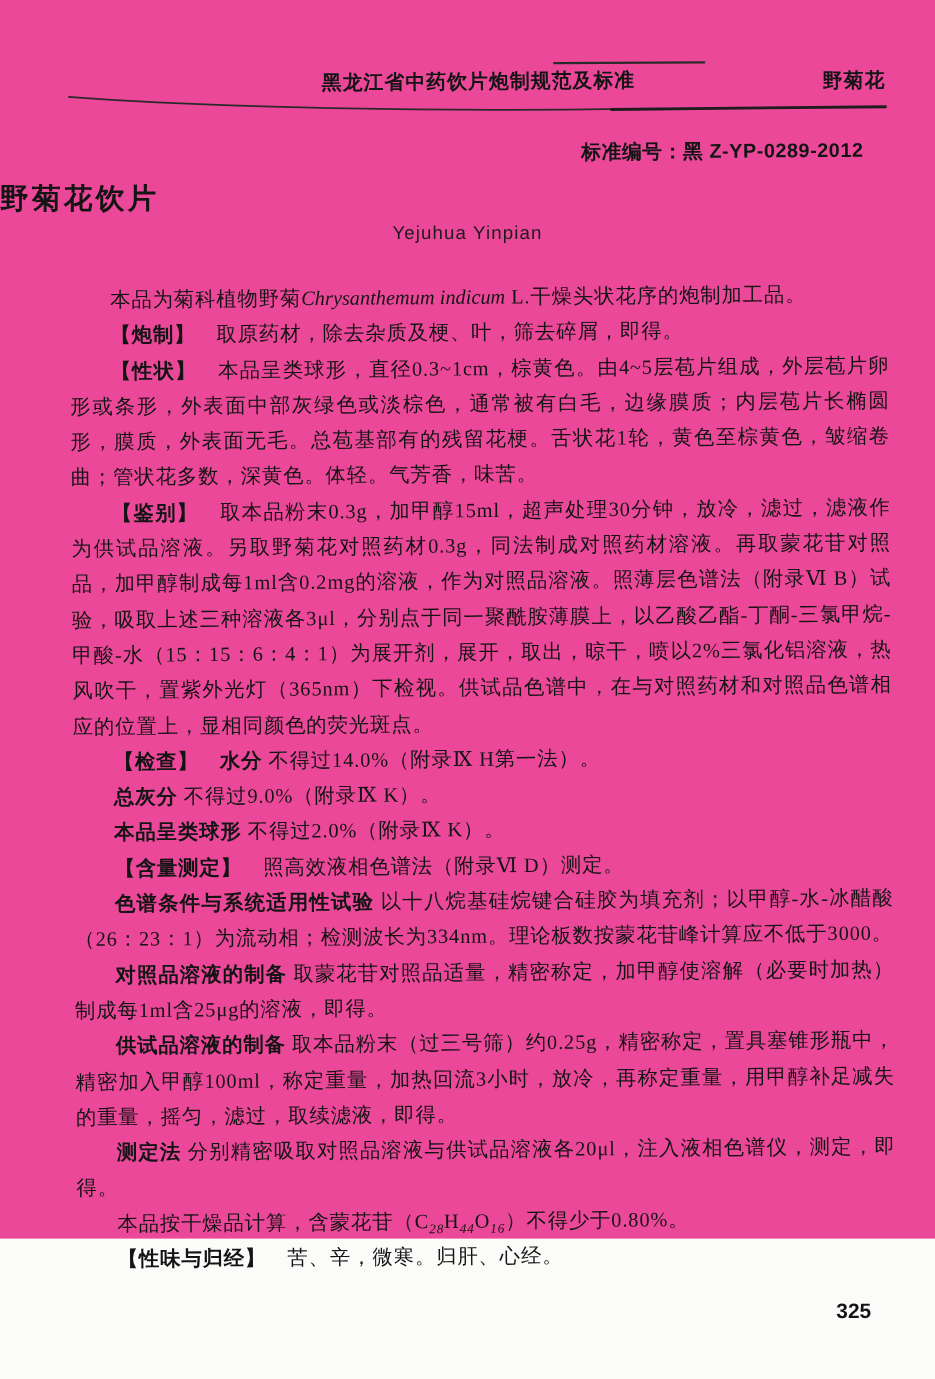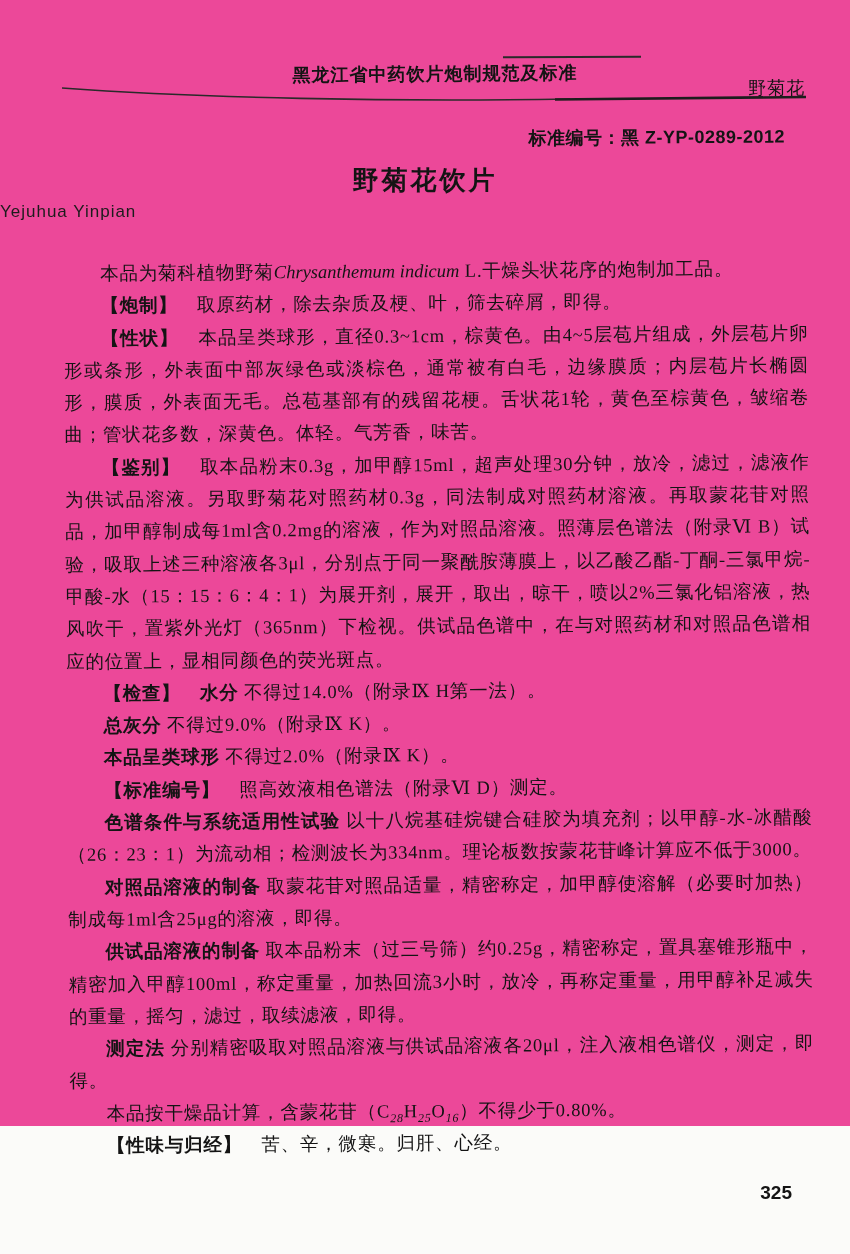--- a/index.html
+++ b/index.html
@@ -41,23 +41,23 @@
     left: 0; right: 0;
     text-align: center;
     font-family: "Liberation Sans", "DejaVu Sans", sans-serif;
     font-weight: 700;
     font-size: 18px;
     letter-spacing: 1px;
   }
   .running-head .h-right {
     position: absolute;
     right: 2px;
-    top: 17px;
+    top: 2px;
     font-family: "Liberation Sans", "DejaVu Sans", sans-serif;
-    font-weight: 400;
+    font-weight: 700;
     font-size: 18px;
     letter-spacing: 1px;
   }
   .header-rule {
     position: absolute;
     left: 60px;
     top: 84px;
     width: 748px;
     height: 22px;
   }
@@ -72,31 +72,31 @@
     font-size: 18px;
     letter-spacing: 0.5px;
     transform: rotate(-0.4deg);
   }
   .doc-title {
     position: absolute;
     top: 163px;
     left: 0;
     width: 850px;
     margin: 0;
-    text-align: center;
     font-family: "Liberation Sans", "DejaVu Sans", sans-serif;
     font-weight: 700;
     font-size: 26px;
     letter-spacing: 3px;
   }
   .pinyin {
     position: absolute;
     top: 202px;
     left: 0;
     width: 850px;
+    text-align: center;
     font-family: "Liberation Sans", "DejaVu Sans", sans-serif;
     font-size: 17px;
     letter-spacing: 1px;
     color: #1c1c1c;
   }
   .body-text {
     position: absolute;
     top: 258px;
     left: 63px;
     width: 745px;
@@ -147,24 +147,24 @@
   <div class="pinyin">Yejuhua Yinpian</div>
 
   <main class="body-text">
       <p class="para"><span>本品为菊科植物野菊</span><span class="latin-italic">Chrysanthemum indicum</span><span> L.干燥头状花序的炮制加工品。</span></p>
       <p class="para"><span class="bold">【炮制】</span><span>　取原药材，除去杂质及梗、叶，筛去碎屑，即得。</span></p>
       <p class="para"><span class="bold">【性状】</span><span>　本品呈类球形，直径0.3~1cm，棕黄色。由4~5层苞片组成，外层苞片卵形或条形，外表面中部灰绿色或淡棕色，通常被有白毛，边缘膜质；内层苞片长椭圆形，膜质，外表面无毛。总苞基部有的残留花梗。舌状花1轮，黄色至棕黄色，皱缩卷曲；管状花多数，深黄色。体轻。气芳香，味苦。</span></p>
       <p class="para"><span class="bold">【鉴别】</span><span>　取本品粉末0.3g，加甲醇15ml，超声处理30分钟，放冷，滤过，滤液作为供试品溶液。另取野菊花对照药材0.3g，同法制成对照药材溶液。再取蒙花苷对照品，加甲醇制成每1ml含0.2mg的溶液，作为对照品溶液。照薄层色谱法（附录Ⅵ B）试验，吸取上述三种溶液各3μl，分别点于同一聚酰胺薄膜上，以乙酸乙酯-丁酮-三氯甲烷-甲酸-水（15：15：6：4：1）为展开剂，展开，取出，晾干，喷以2%三氯化铝溶液，热风吹干，置紫外光灯（365nm）下检视。供试品色谱中，在与对照药材和对照品色谱相应的位置上，显相同颜色的荧光斑点。</span></p>
       <p class="para"><span class="bold">【检查】</span><span>　</span><span class="bold">水分</span><span> 不得过14.0%（附录Ⅸ H第一法）。</span></p>
       <p class="para"><span class="bold">总灰分</span><span> 不得过9.0%（附录Ⅸ K）。</span></p>
       <p class="para"><span class="bold">本品呈类球形</span><span> 不得过2.0%（附录Ⅸ K）。</span></p>
-      <p class="para"><span class="bold">【标准编号】</span><span>　照高效液相色谱法（附录Ⅵ D）测定。</span></p>
+      <p class="para"><span class="bold">【含量测定】</span><span>　照高效液相色谱法（附录Ⅵ D）测定。</span></p>
       <p class="para"><span class="bold">色谱条件与系统适用性试验</span><span> 以十八烷基硅烷键合硅胶为填充剂；以甲醇-水-冰醋酸（26：23：1）为流动相；检测波长为334nm。理论板数按蒙花苷峰计算应不低于3000。</span></p>
       <p class="para"><span class="bold">对照品溶液的制备</span><span> 取蒙花苷对照品适量，精密称定，加甲醇使溶解（必要时加热）制成每1ml含25μg的溶液，即得。</span></p>
       <p class="para"><span class="bold">供试品溶液的制备</span><span> 取本品粉末（过三号筛）约0.25g，精密称定，置具塞锥形瓶中，精密加入甲醇100ml，称定重量，加热回流3小时，放冷，再称定重量，用甲醇补足减失的重量，摇匀，滤过，取续滤液，即得。</span></p>
       <p class="para"><span class="bold">测定法</span><span> 分别精密吸取对照品溶液与供试品溶液各20μl，注入液相色谱仪，测定，即得。</span></p>
-      <p class="para"><span>本品按干燥品计算，含蒙花苷（C</span><sub>28</sub><span>H</span><sub>25</sub><span>O</span><sub>16</sub><span>）不得少于0.80%。</span></p>
+      <p class="para"><span>本品按干燥品计算，含蒙花苷（C</span><sub>28</sub><span>H</span><sub>44</sub><span>O</span><sub>16</sub><span>）不得少于0.80%。</span></p>
       <p class="para"><span class="bold">【性味与归经】</span><span>　苦、辛，微寒。归肝、心经。</span></p>
     </main>
 
   <div class="page-number">325</div>
 
 </div>
 
 </body></html>

